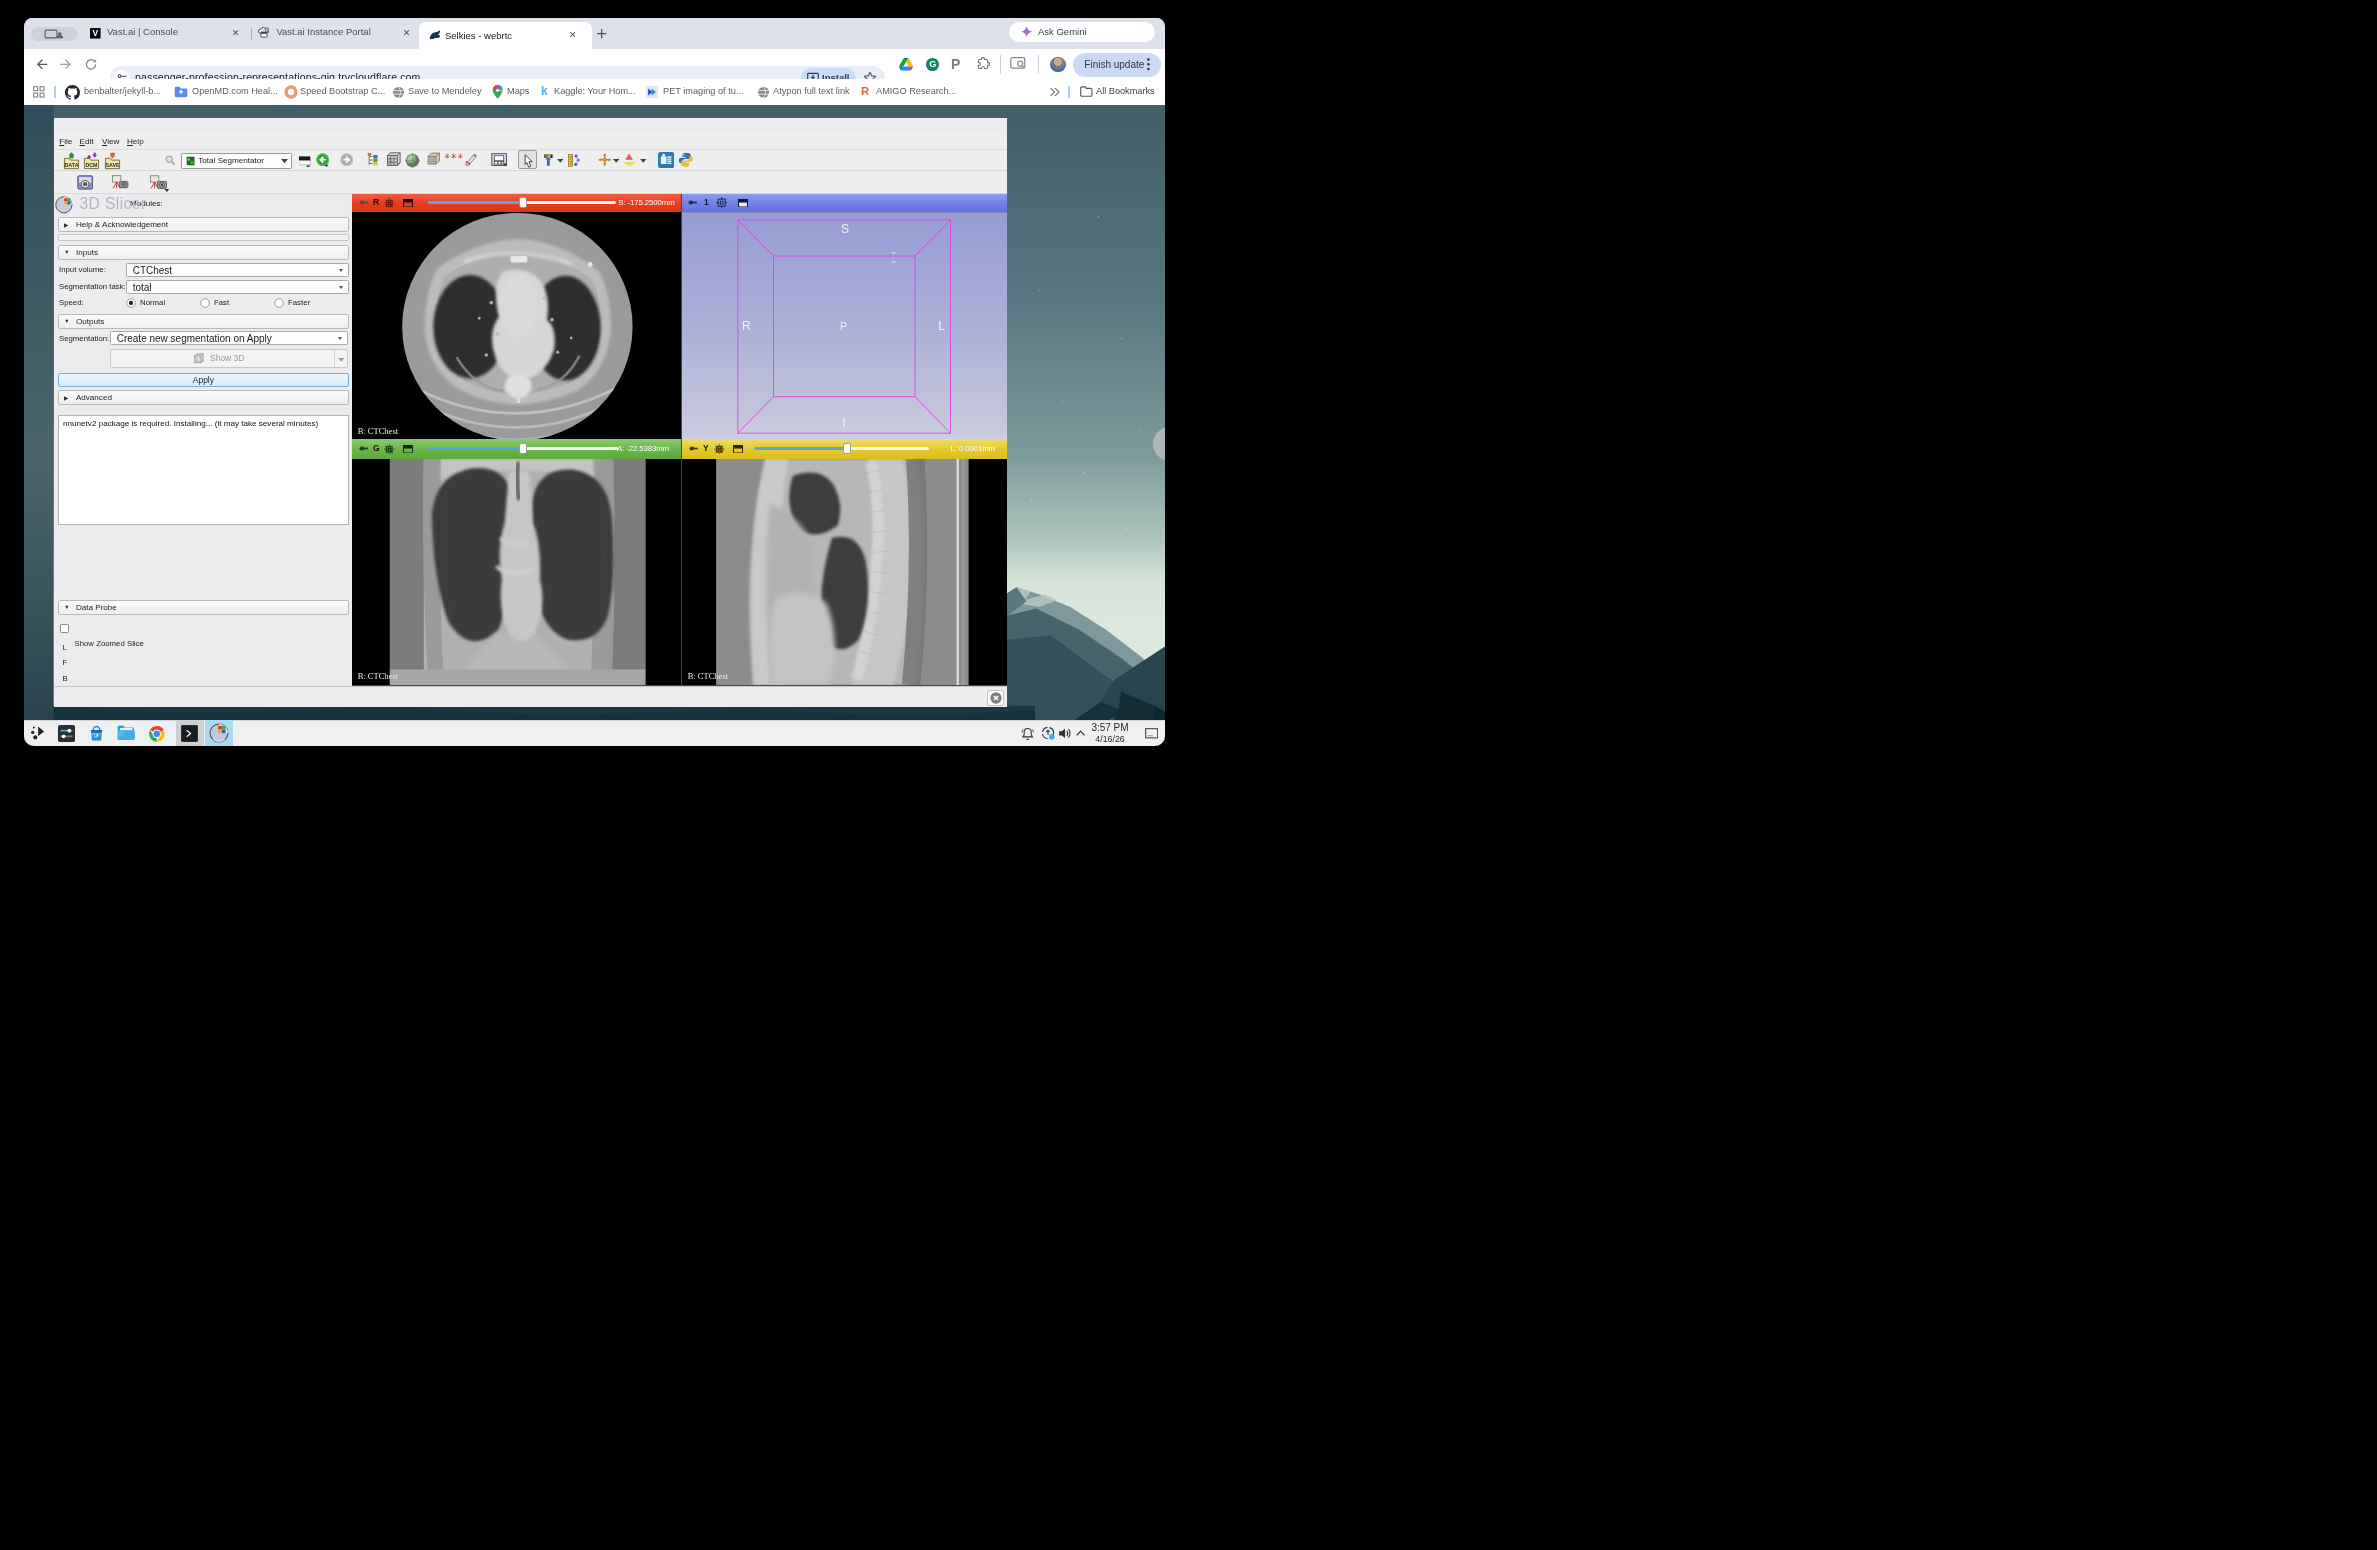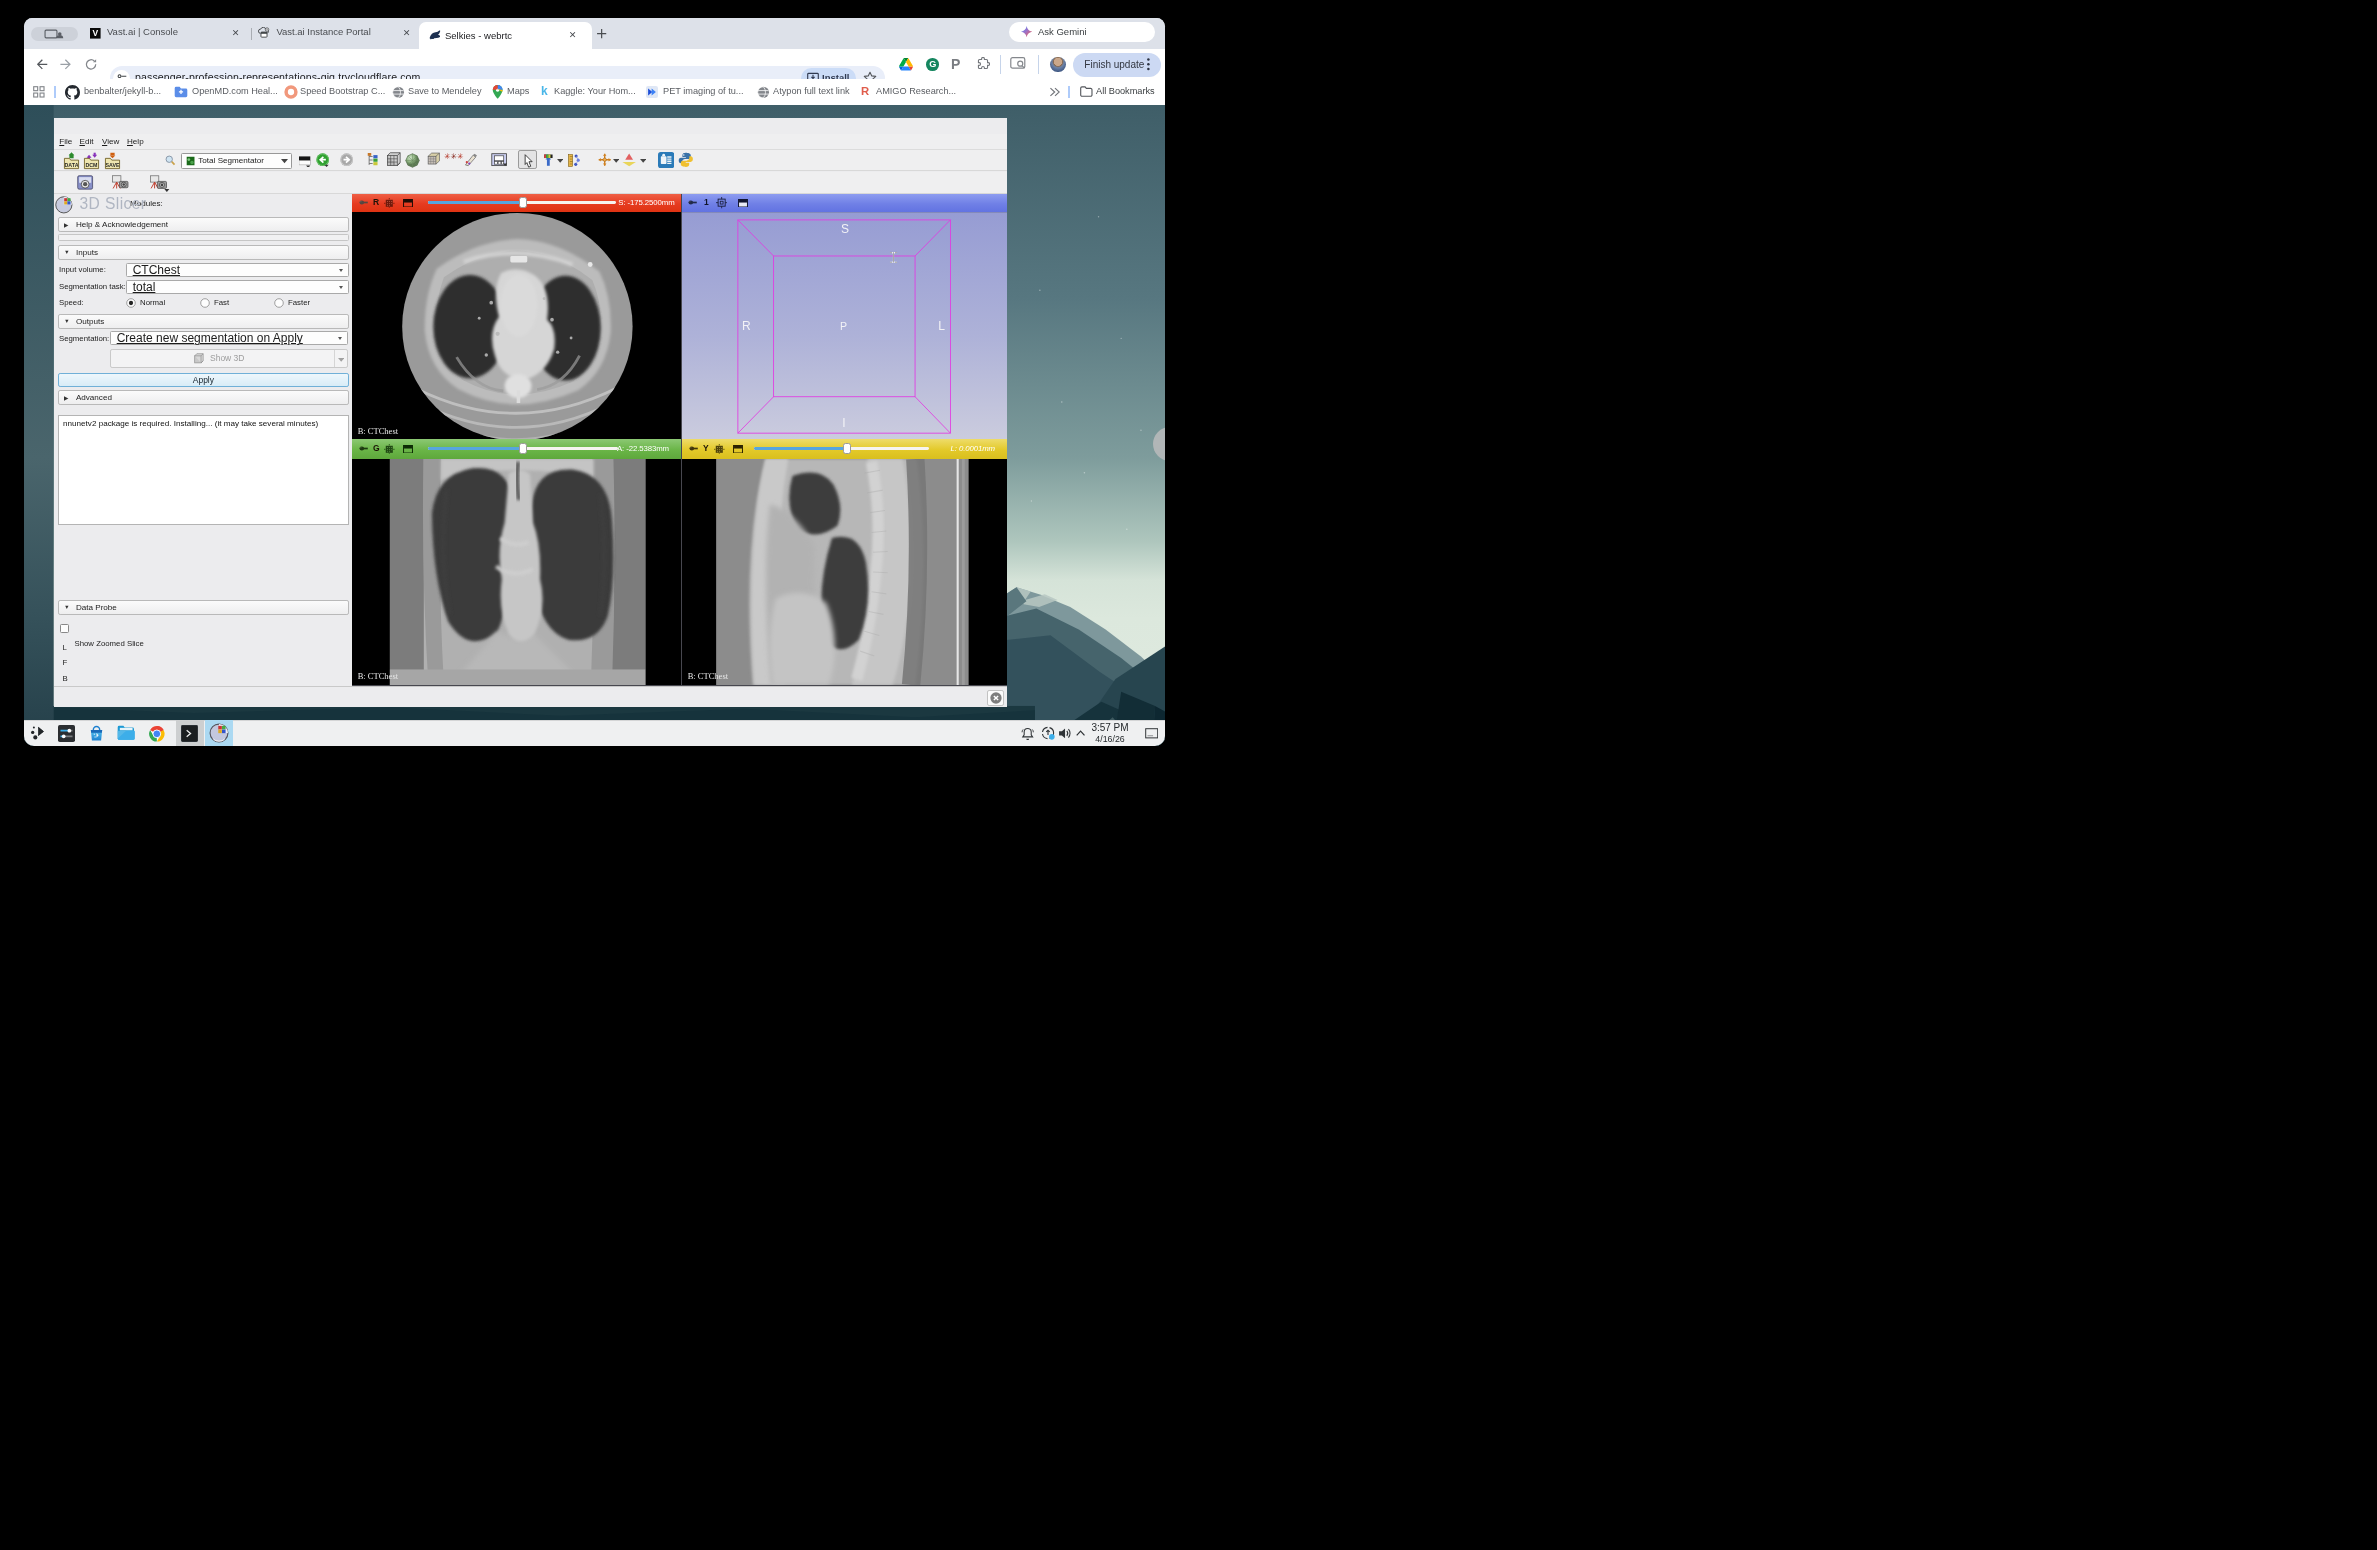--- a/index.html
+++ b/index.html
@@ -35,21 +35,21 @@
 #stitle .t{position:absolute;left:0;right:0;top:3.2px;text-align:center;font-size:8.5px;color:#1b1b1b;}
 #smenu{position:absolute;left:0;top:16.3px;width:100%;height:15px;background:#efeff0;font-size:8.1px;color:#1b1b1b;}
 #smenu span{position:absolute;top:2.8px;}
 #stool1{position:absolute;left:0;top:31px;width:100%;height:22.6px;background:#efeff0;border-top:0.7px solid #dcdcdc;border-bottom:0.7px solid #d8d8d8;}
 #stool2{position:absolute;left:0;top:54px;width:100%;height:22px;background:#efeff0;border-bottom:0.7px solid #d8d8d8;}
 #spanel{position:absolute;left:0;top:0;width:298px;height:568px;background:transparent;font-size:8.1px;color:#1c1c1c;}
 .cbar{position:absolute;left:3.9px;width:291px;height:15px;background:linear-gradient(#fbfbfb,#eeeeef);border:0.7px solid #b9b9b9;border-radius:2.1px;line-height:14px;}
 .cbar .arr{position:absolute;left:5px;top:0;font-size:5.7px;color:#333;}
 .cbar .lbl{position:absolute;left:17px;top:0.7px;font-size:8.1px;color:#1c1c1c;}
 .combo{position:absolute;height:14.5px;background:#fdfdfd;border:0.7px solid #a9a9a9;border-radius:1.4px;line-height:13.4px;}
-.combo .tx{position:absolute;left:5.7px;top:0.7px;font-size:12px;color:#1c1c1c;text-decoration:underline;}
+.combo .tx{position:absolute;left:5.7px;top:0.7px;font-size:10px;color:#1c1c1c;}
 .combo .da{position:absolute;right:5px;top:5px;width:0;height:0;border-left:2.8px solid transparent;border-right:2.8px solid transparent;border-top:3.5px solid #555;}
 .plabel{position:absolute;left:5px;font-size:7.8px;color:#1c1c1c;white-space:nowrap;}
 
 .view{position:absolute;overflow:hidden;background:#000;}
 .vhead{position:absolute;left:0;top:0;width:100%;height:18px;}
 .vhead .vl{position:absolute;top:3.5px;font-size:8.5px;color:#1c1207;font-weight:bold;}
 .slider{position:absolute;top:7.4px;height:2.8px;background:#f6f4f1;border-radius:1.4px;}
 .slider .fill{position:absolute;left:0;top:0;height:2.8px;background:#57a5de;border-radius:1.4px;}
 .slider .hdl{position:absolute;top:-3.9px;width:7.8px;height:10.6px;background:#fefefe;border:0.7px solid #9a9a9a;border-radius:2.5px;}
 .vmm{position:absolute;top:4.2px;font-size:7.8px;color:#fff;white-space:nowrap;letter-spacing:-0.1px;}
@@ -768,21 +768,21 @@
               <path d="M7.5 0v2M7.5 13v2M0 7.5h2M13 7.5h2" stroke="#3a3004"></path>
             </svg>
           <svg width="10" height="8.5" style="position:absolute;left:51px;top:6px;" viewBox="0 0 14 12">
               <rect x=".7" y=".7" width="12.6" height="10.6" fill="none" stroke="#2a2202" stroke-width="1.4"></rect>
               <rect x="1.4" y="1.4" width="11.2" height="3.6" fill="#2a2202"></rect>
             </svg>
           <div class="slider" style="left:72px;width:175px;top:8.5px;">
               <div class="fill" style="width:93px;"></div>
               <div class="hdl" style="left:89px;"></div>
             </div>
-          <span class="vmm" style="right:12px;top:5px;font-style:italic;">L: 0.0001mm</span>
+          <span class="vmm" style="right:12px;top:5px;">L: 0.0001mm</span>
         </div>
         <span class="ctlabel">B: CTChest</span>
       </div>
     </div>
     <div style="position:absolute;left:1129px;top:322px;width:34px;height:34px;border-radius:50%;background:#b5b9ba;opacity:.92;"></div>
     <div id="taskbar">
       <div style="position:absolute;left:0;top:0;width:100%;height:0.7px;background:#d4d5d6;"></div>
       <svg width="16.3" height="16.3" style="position:absolute;left:6.4px;top:5.7px;" viewBox="0 0 23 23">
           <circle cx="5.5" cy="3.5" r="1.4" fill="#222629"></circle>
           <circle cx="3.8" cy="10.5" r="2.3" fill="#222629"></circle>

